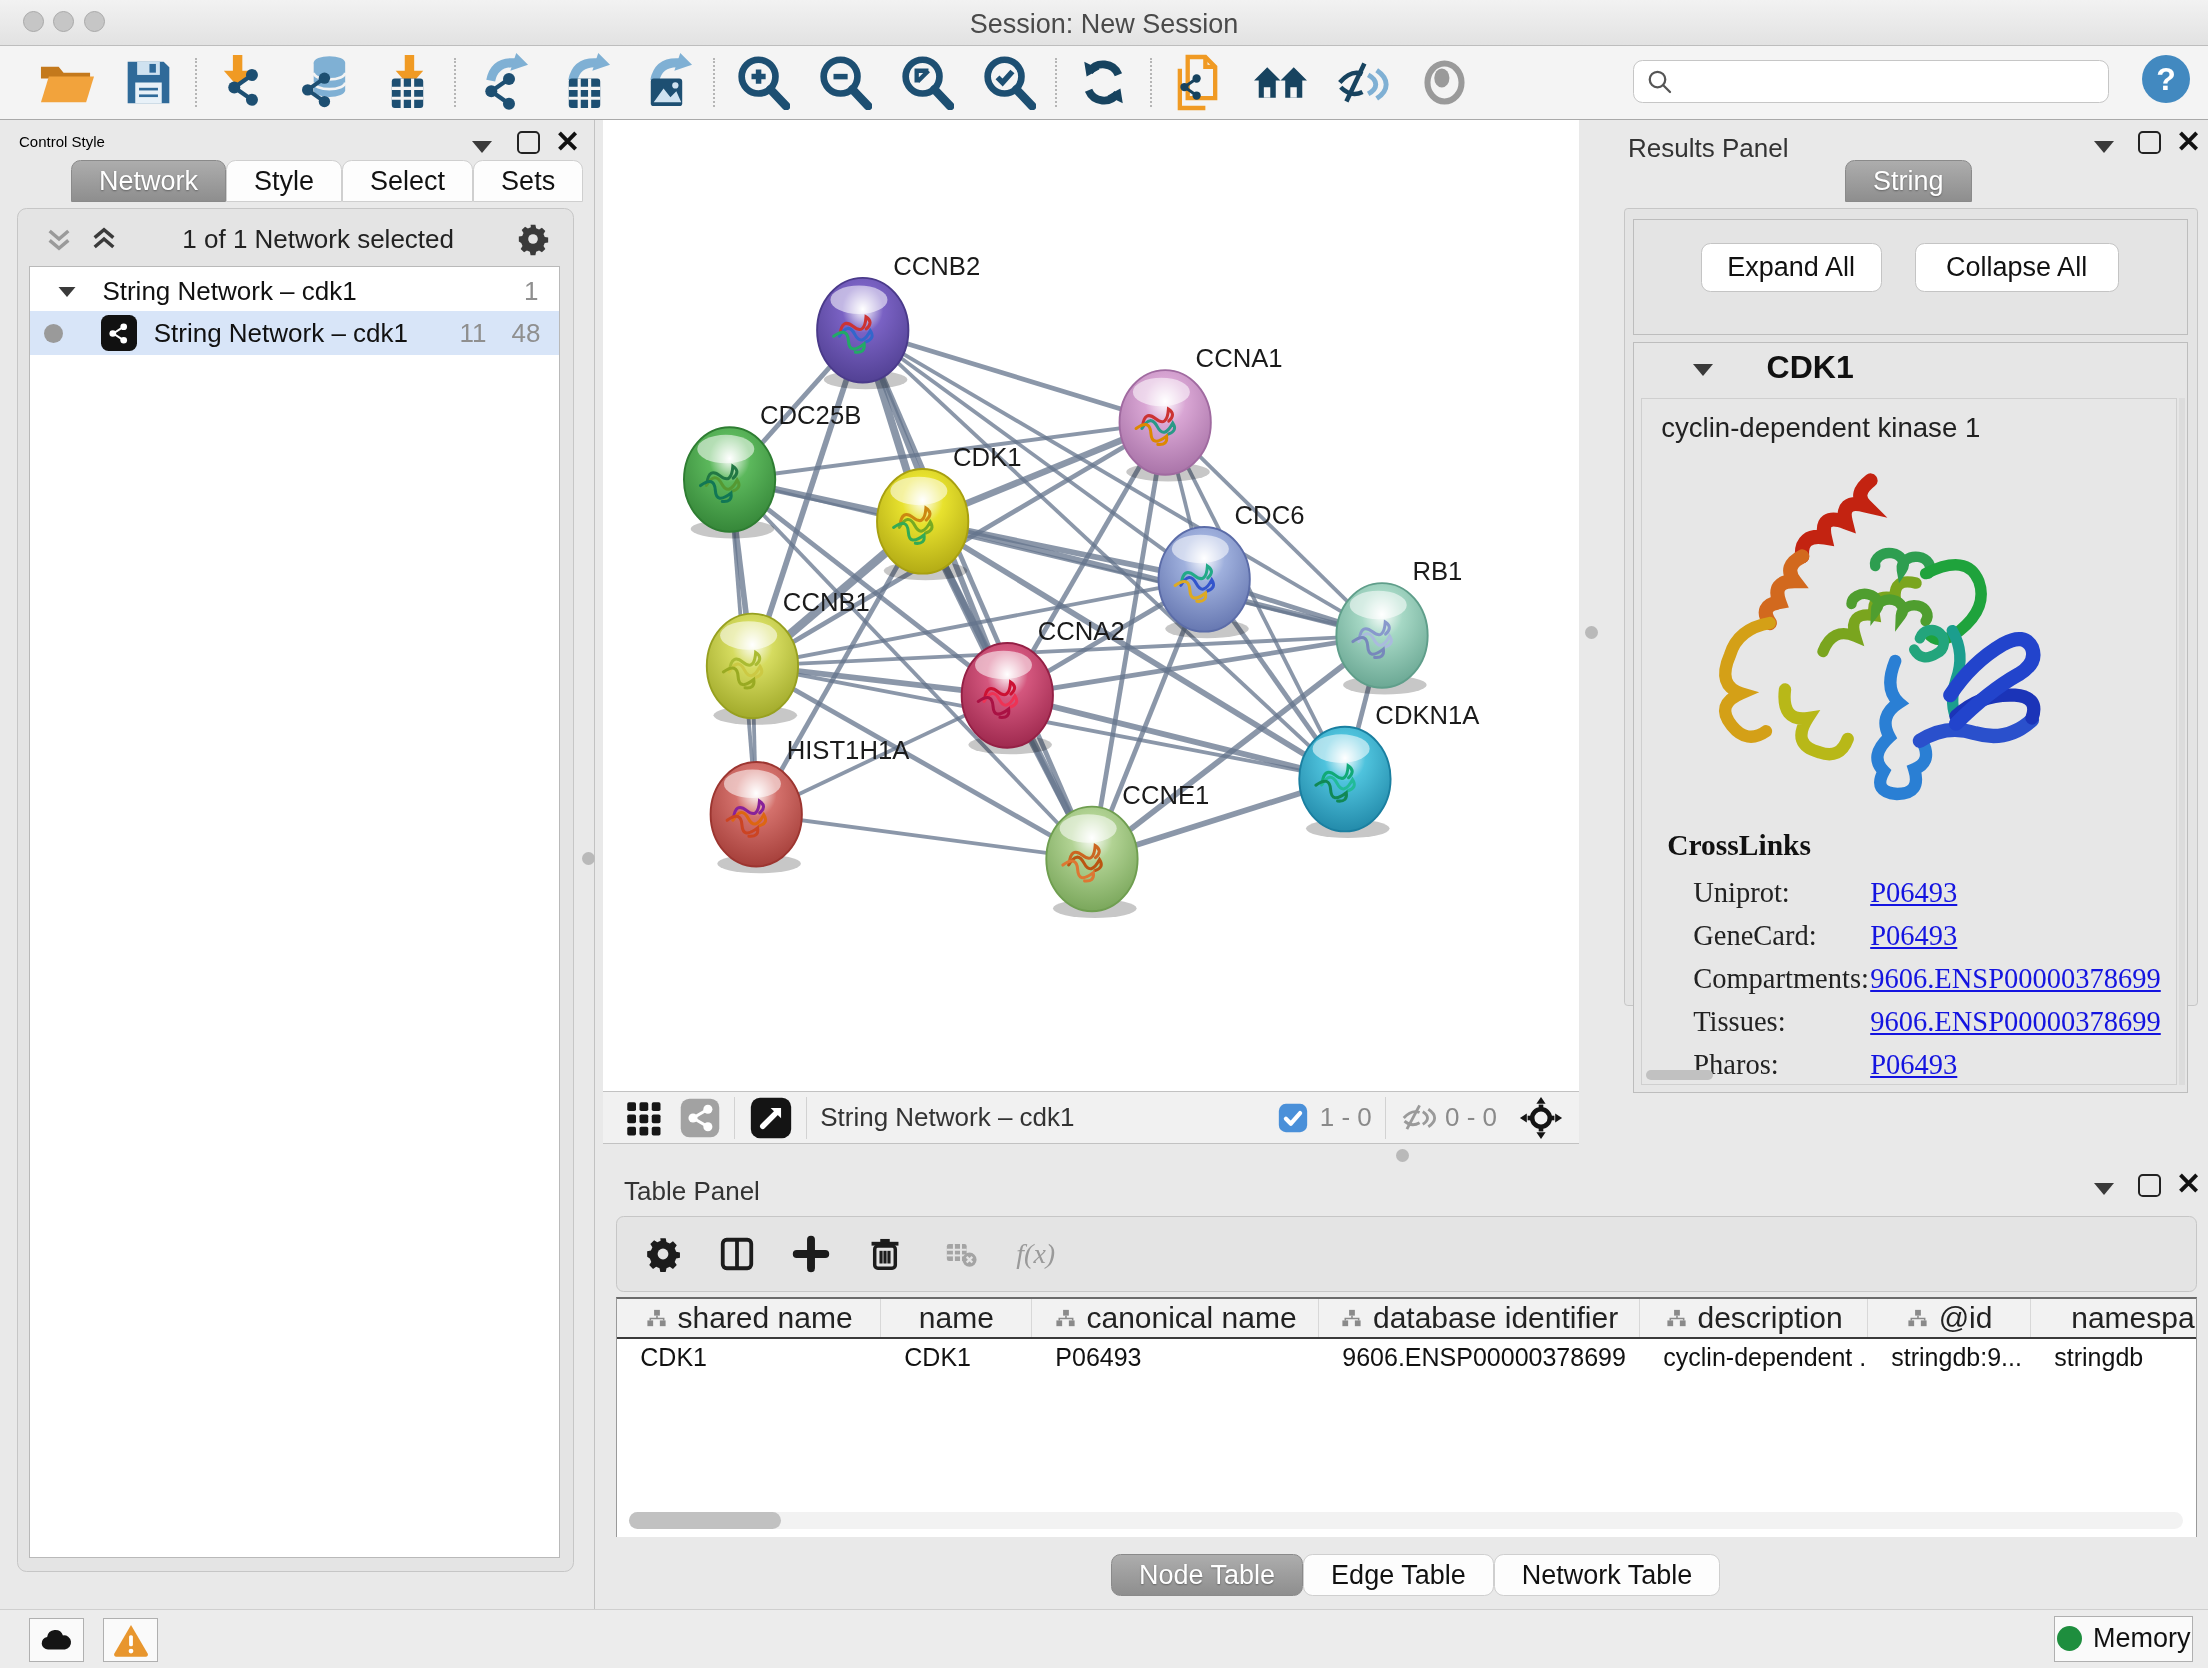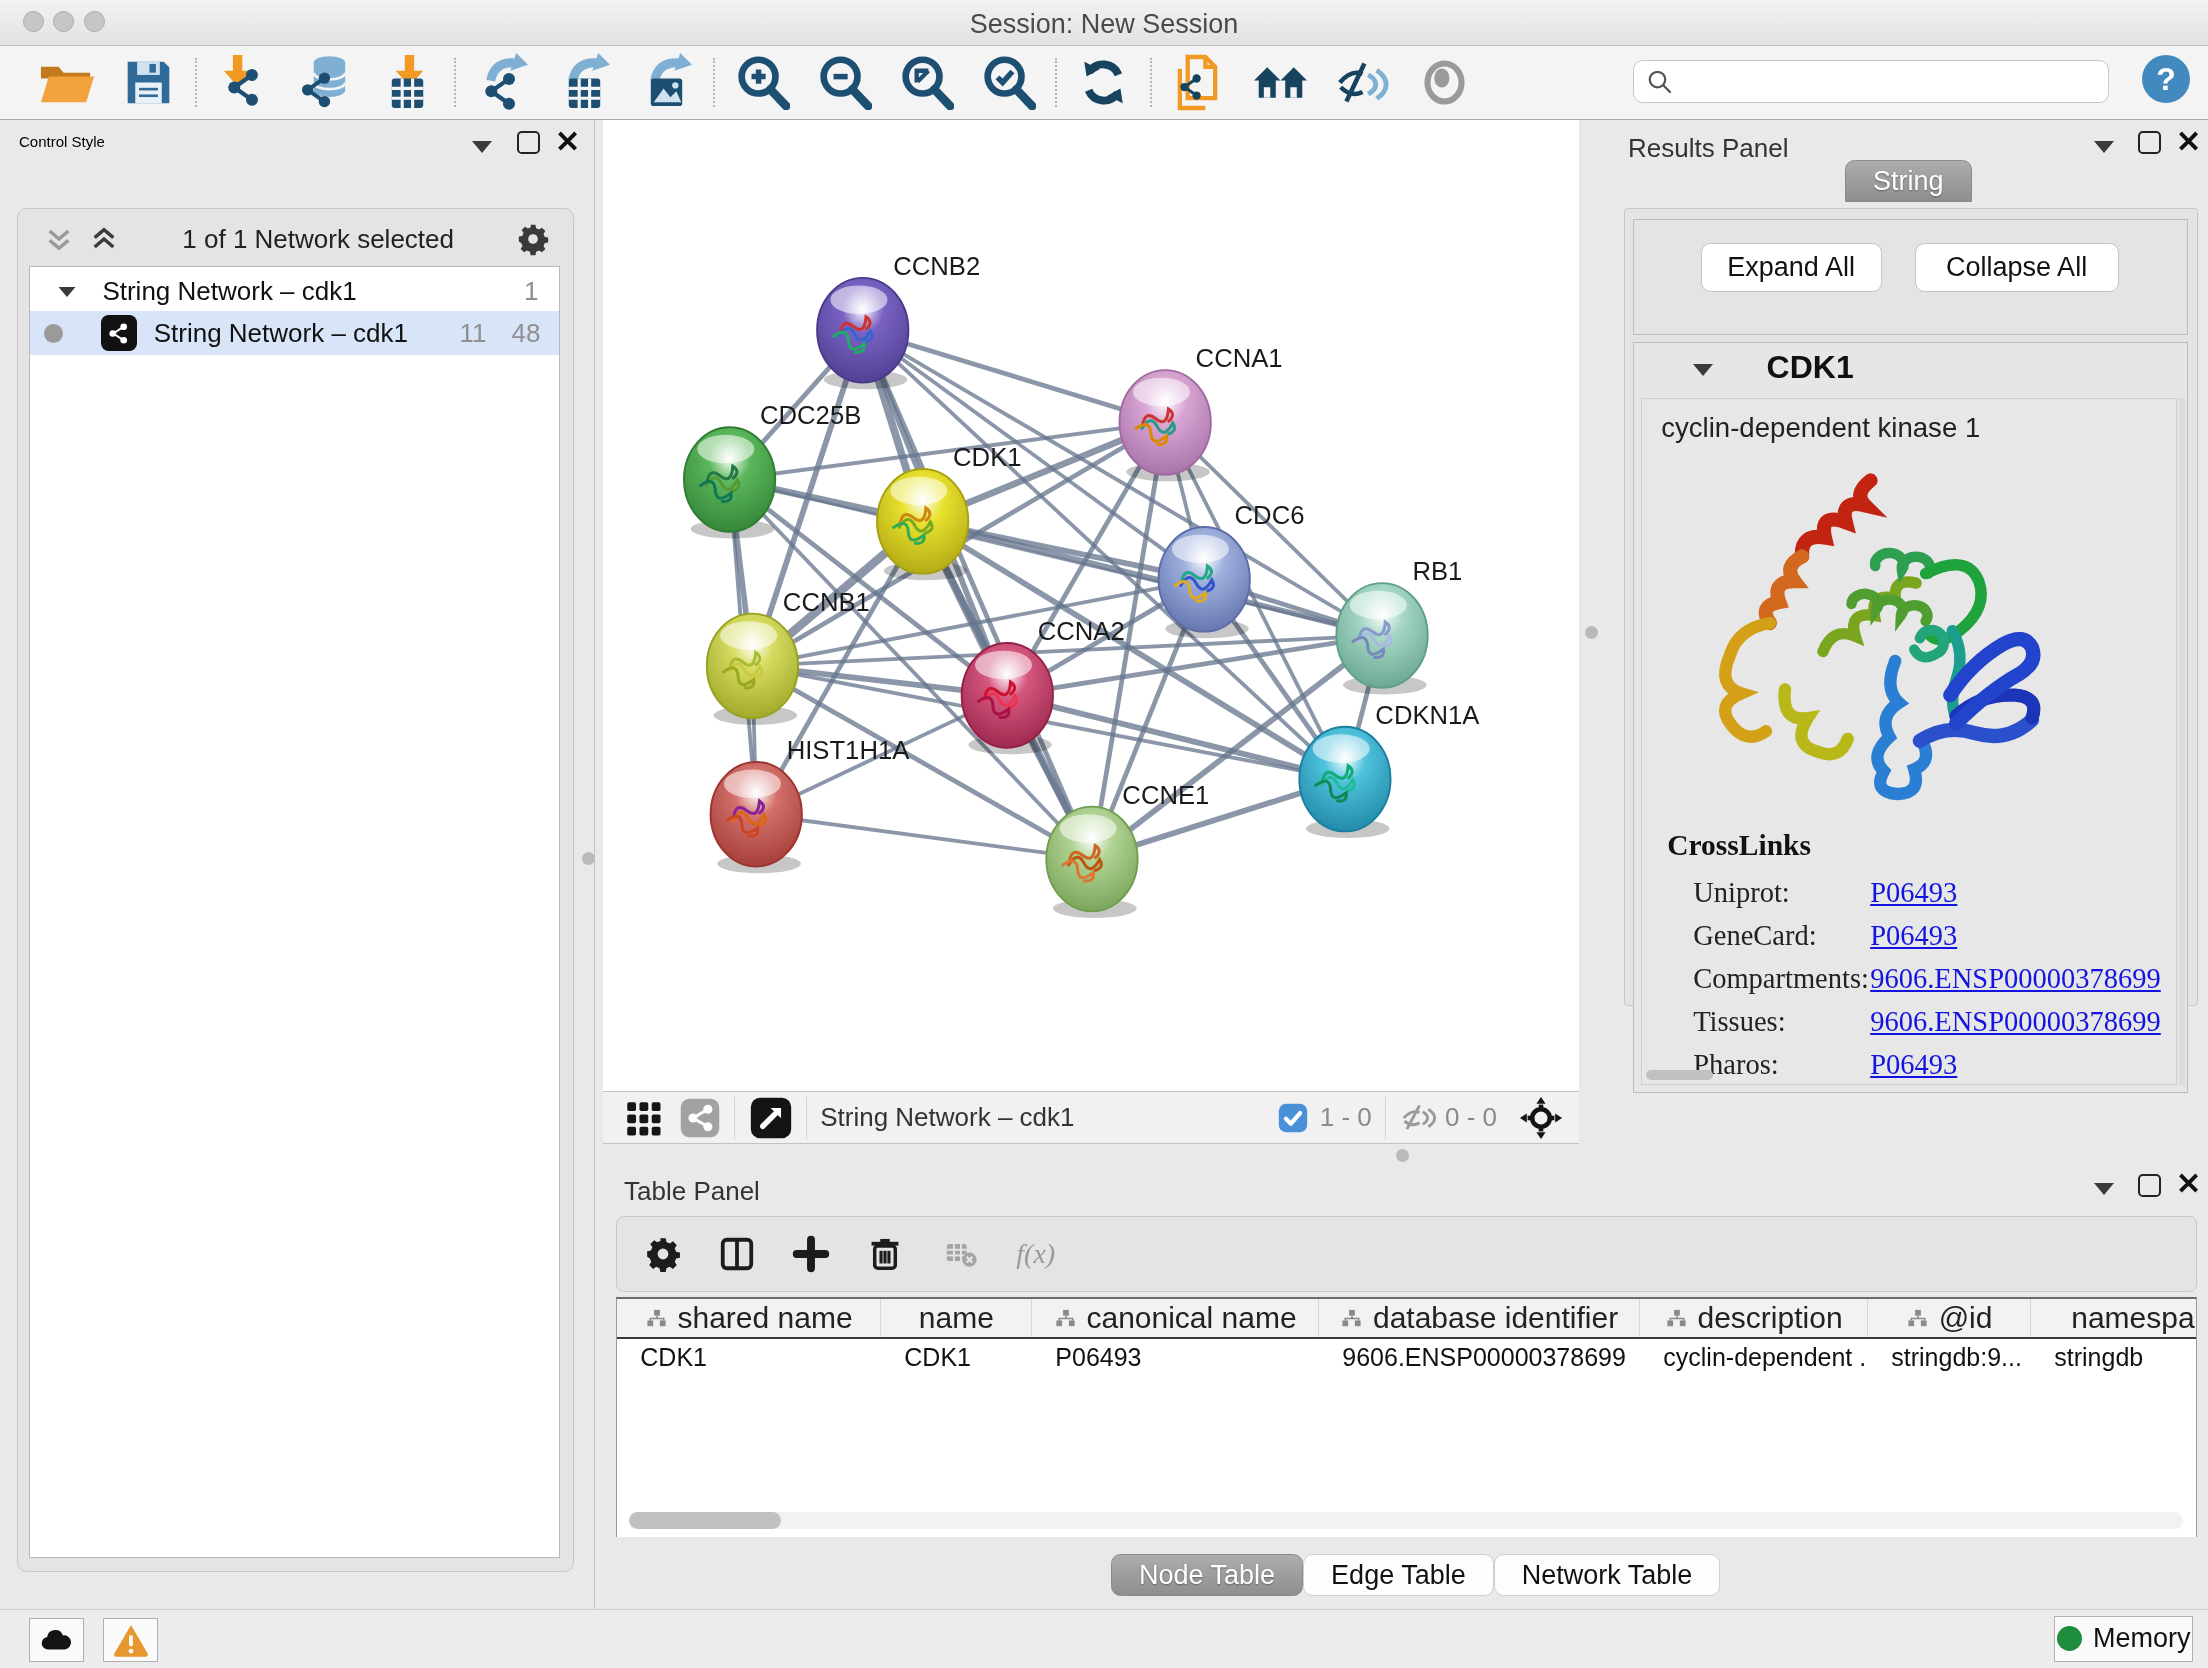--- a/index.html
+++ b/index.html
@@ -277,20 +277,26 @@
   </span>
   <input id="search-input" placeholder="" style="">
 </div>
 <div id="help-btn" class="abs">?</div>
 
 <div id="control-panel" class="abs">
   <div class="abs" style="left:19px; top:13.3px;">Control Style</div>
   <span class="tri-down abs" style="left:472px; top:21px;"></span>
   <span class="float-box abs" style="left:517px; top:11.4px;"></span>
   <span class="close-x abs" style="left:555px; top:9.5px;">✕</span>
+  <div id="cp-tabs" class="abs" style="left:71px; top:40px; display:flex;">
+      <div class="tab sel">Network</div>
+      <div class="tab">Style</div>
+      <div class="tab">Select</div>
+      <div class="tab">Sets</div>
+    </div>
   <div class="graybox abs" style="left:17px; top:88px; width:557px; height:1364px;">
     <div class="abs" style="left:0; top:13.3px; width:100%; display:flex; align-items:center;">
       <span style="margin-left:25px; display:flex;">
         <svg width="32" height="32" viewBox="0 0 24 24">
             <polyline points="5,6 12,12 19,6" fill="none" stroke="#9a9a9a" stroke-width="2.6"></polyline>
             <polyline points="5,13 12,19 19,13" fill="none" stroke="#9a9a9a" stroke-width="2.6"></polyline>
           </svg>
       </span>
       <span style="margin-left:13.3px; display:flex;">
         <svg width="32" height="32" viewBox="0 0 24 24">

